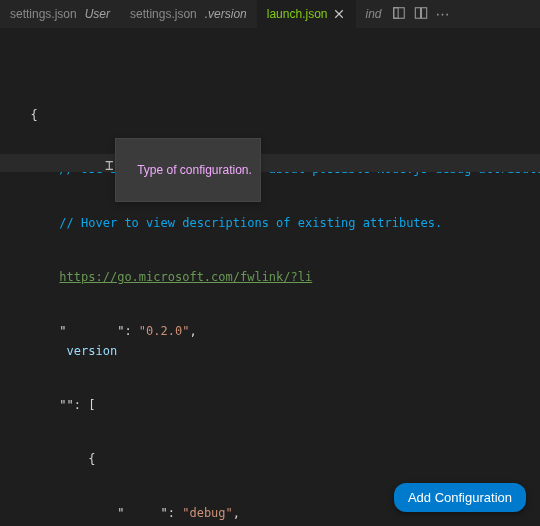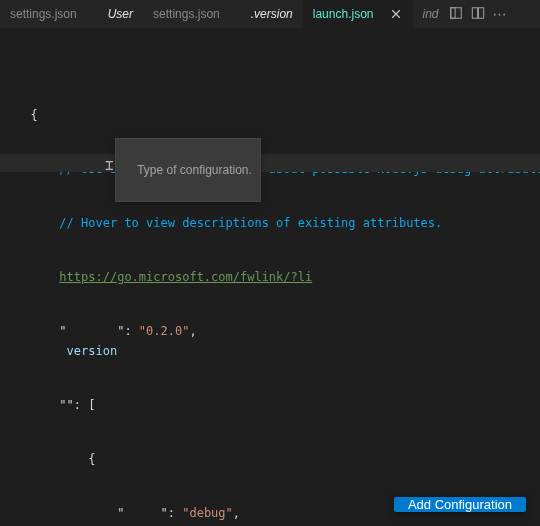--- a/index.html
+++ b/index.html
@@ -22,27 +22,27 @@
     font-size: 12px;
     overflow: hidden;
   }
   .tab {
     display: flex;
     align-items: center;
     height: 100%;
     padding: 0 10px;
     color: #8a8a8a;
     cursor: pointer;
-    gap: 15px;
+    gap: 4px;
     white-space: nowrap;
   }
-  .tab .desc { font-style: italic; color: #e5e5e5; margin-left: 16px; }
+  .tab .desc { font-style: italic; color: #a3a3a3; margin-left: 4px; }
   .tab.active {
     background: #1e1e1e;
-    color: #5eead4;
+    color: #84cc16;
     text-align: center;
   }
   .tab .close {
     width: 14px; height: 14px;
     display: flex; align-items: center; justify-content: center;
     color: #bbb;
   }
   .tab-actions { display: flex; align-items: center; gap: 8px; padding: 0 8px; color: #9a9a9a; }
   .tab-actions svg, .tab-actions span.dots { width: 14px; height: 14px; }
   .editor {
@@ -61,42 +61,42 @@
   }
   .c-comment { color: #0ea5e9; }
   .c-key { color: #9cdcfe; margin-top: 20px; }
   .c-str { color: #ce9178; }
   .c-punc { color: #d4d4d4; }
   .c-link { color: #6A9955; text-decoration: underline; }
   .tooltip {
     position: absolute;
     background: #3b3b3c;
     border: 1px solid #454545;
-    color: #a3a3a3;
+    color: #f0abfc;
     font-family: -apple-system, "Segoe UI", sans-serif;
     font-size: 12px;
     padding: 4px 8px;
     box-shadow: 0 2px 6px rgba(0,0,0,.3);
   }
   .cursor-caret {
     position: absolute;
     font-size: 14px;
     color: #bbb;
   }
   .add-btn {
     position: absolute;
     right: 14px;
     bottom: 14px;
     background: #007acc;
     color: #fff;
     font-family: -apple-system, "Segoe UI", sans-serif;
     font-size: 13px;
     border: none;
-    padding: 0 14px;
-    border-radius: 2px;
+    padding: 7px 14px;
+    border-radius: 12px;
     cursor: pointer;
     box-shadow: 0 2px 6px rgba(0,0,0,.4);
   }
   .ind { display:inline-block; }
 </style>
 </head>
 <body>
 
 <div class="tabbar">
   <div class="tab">

